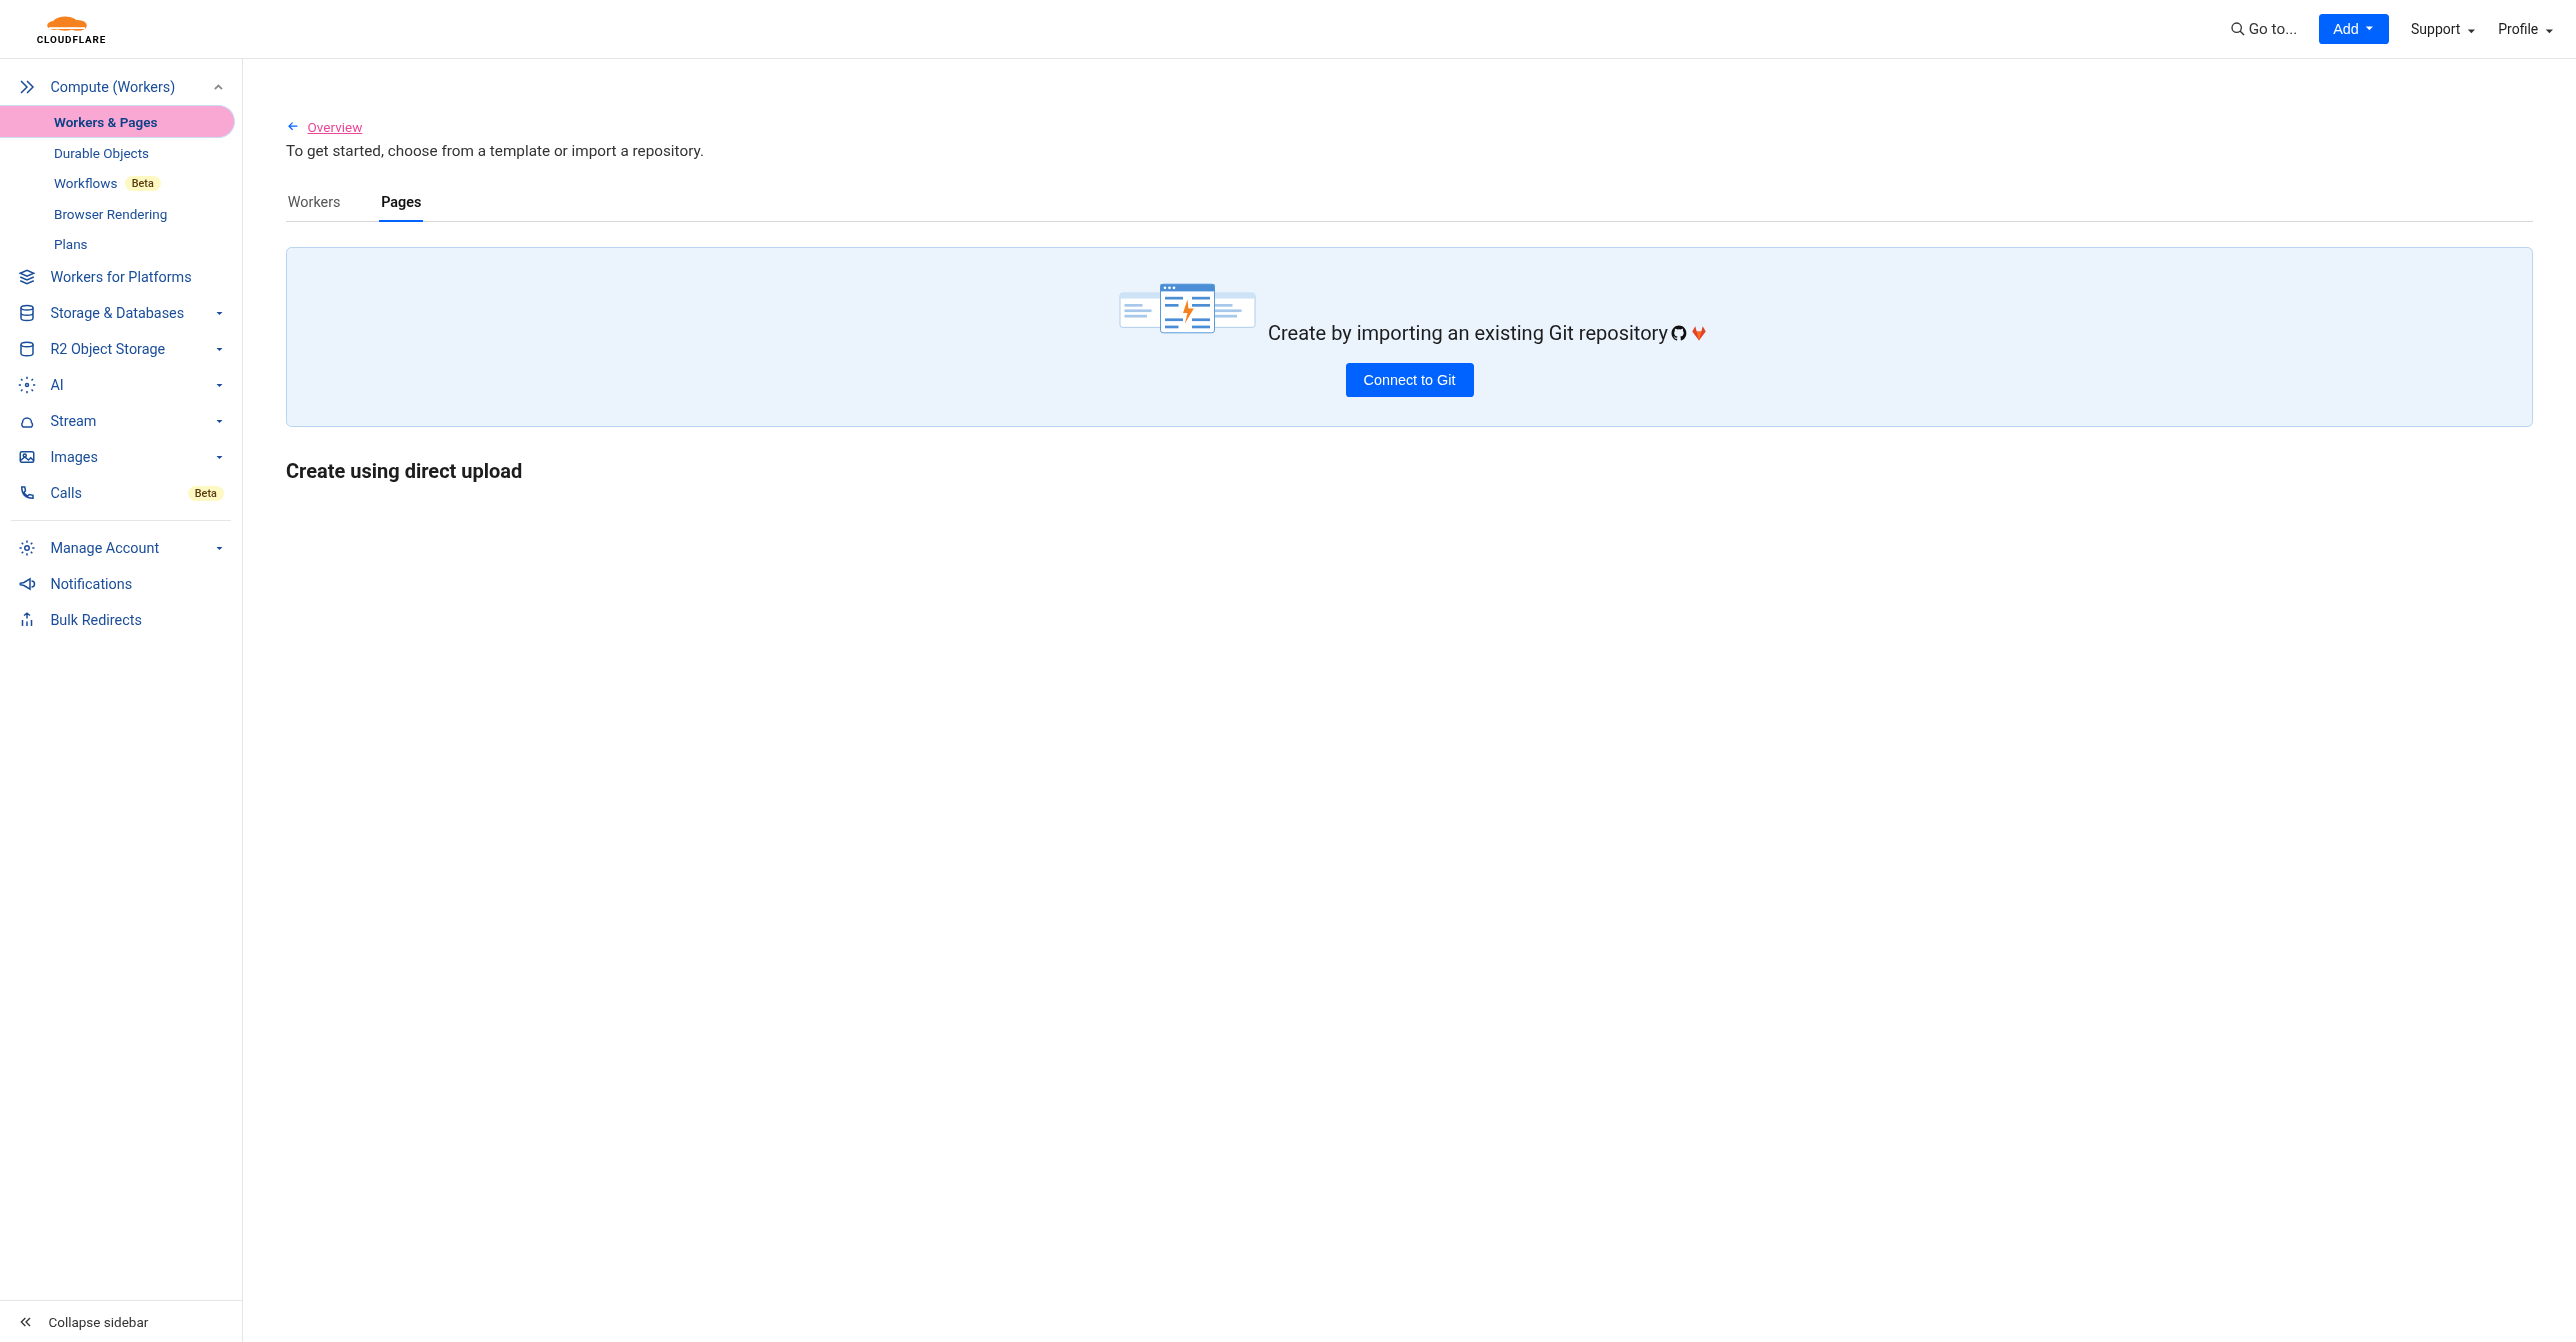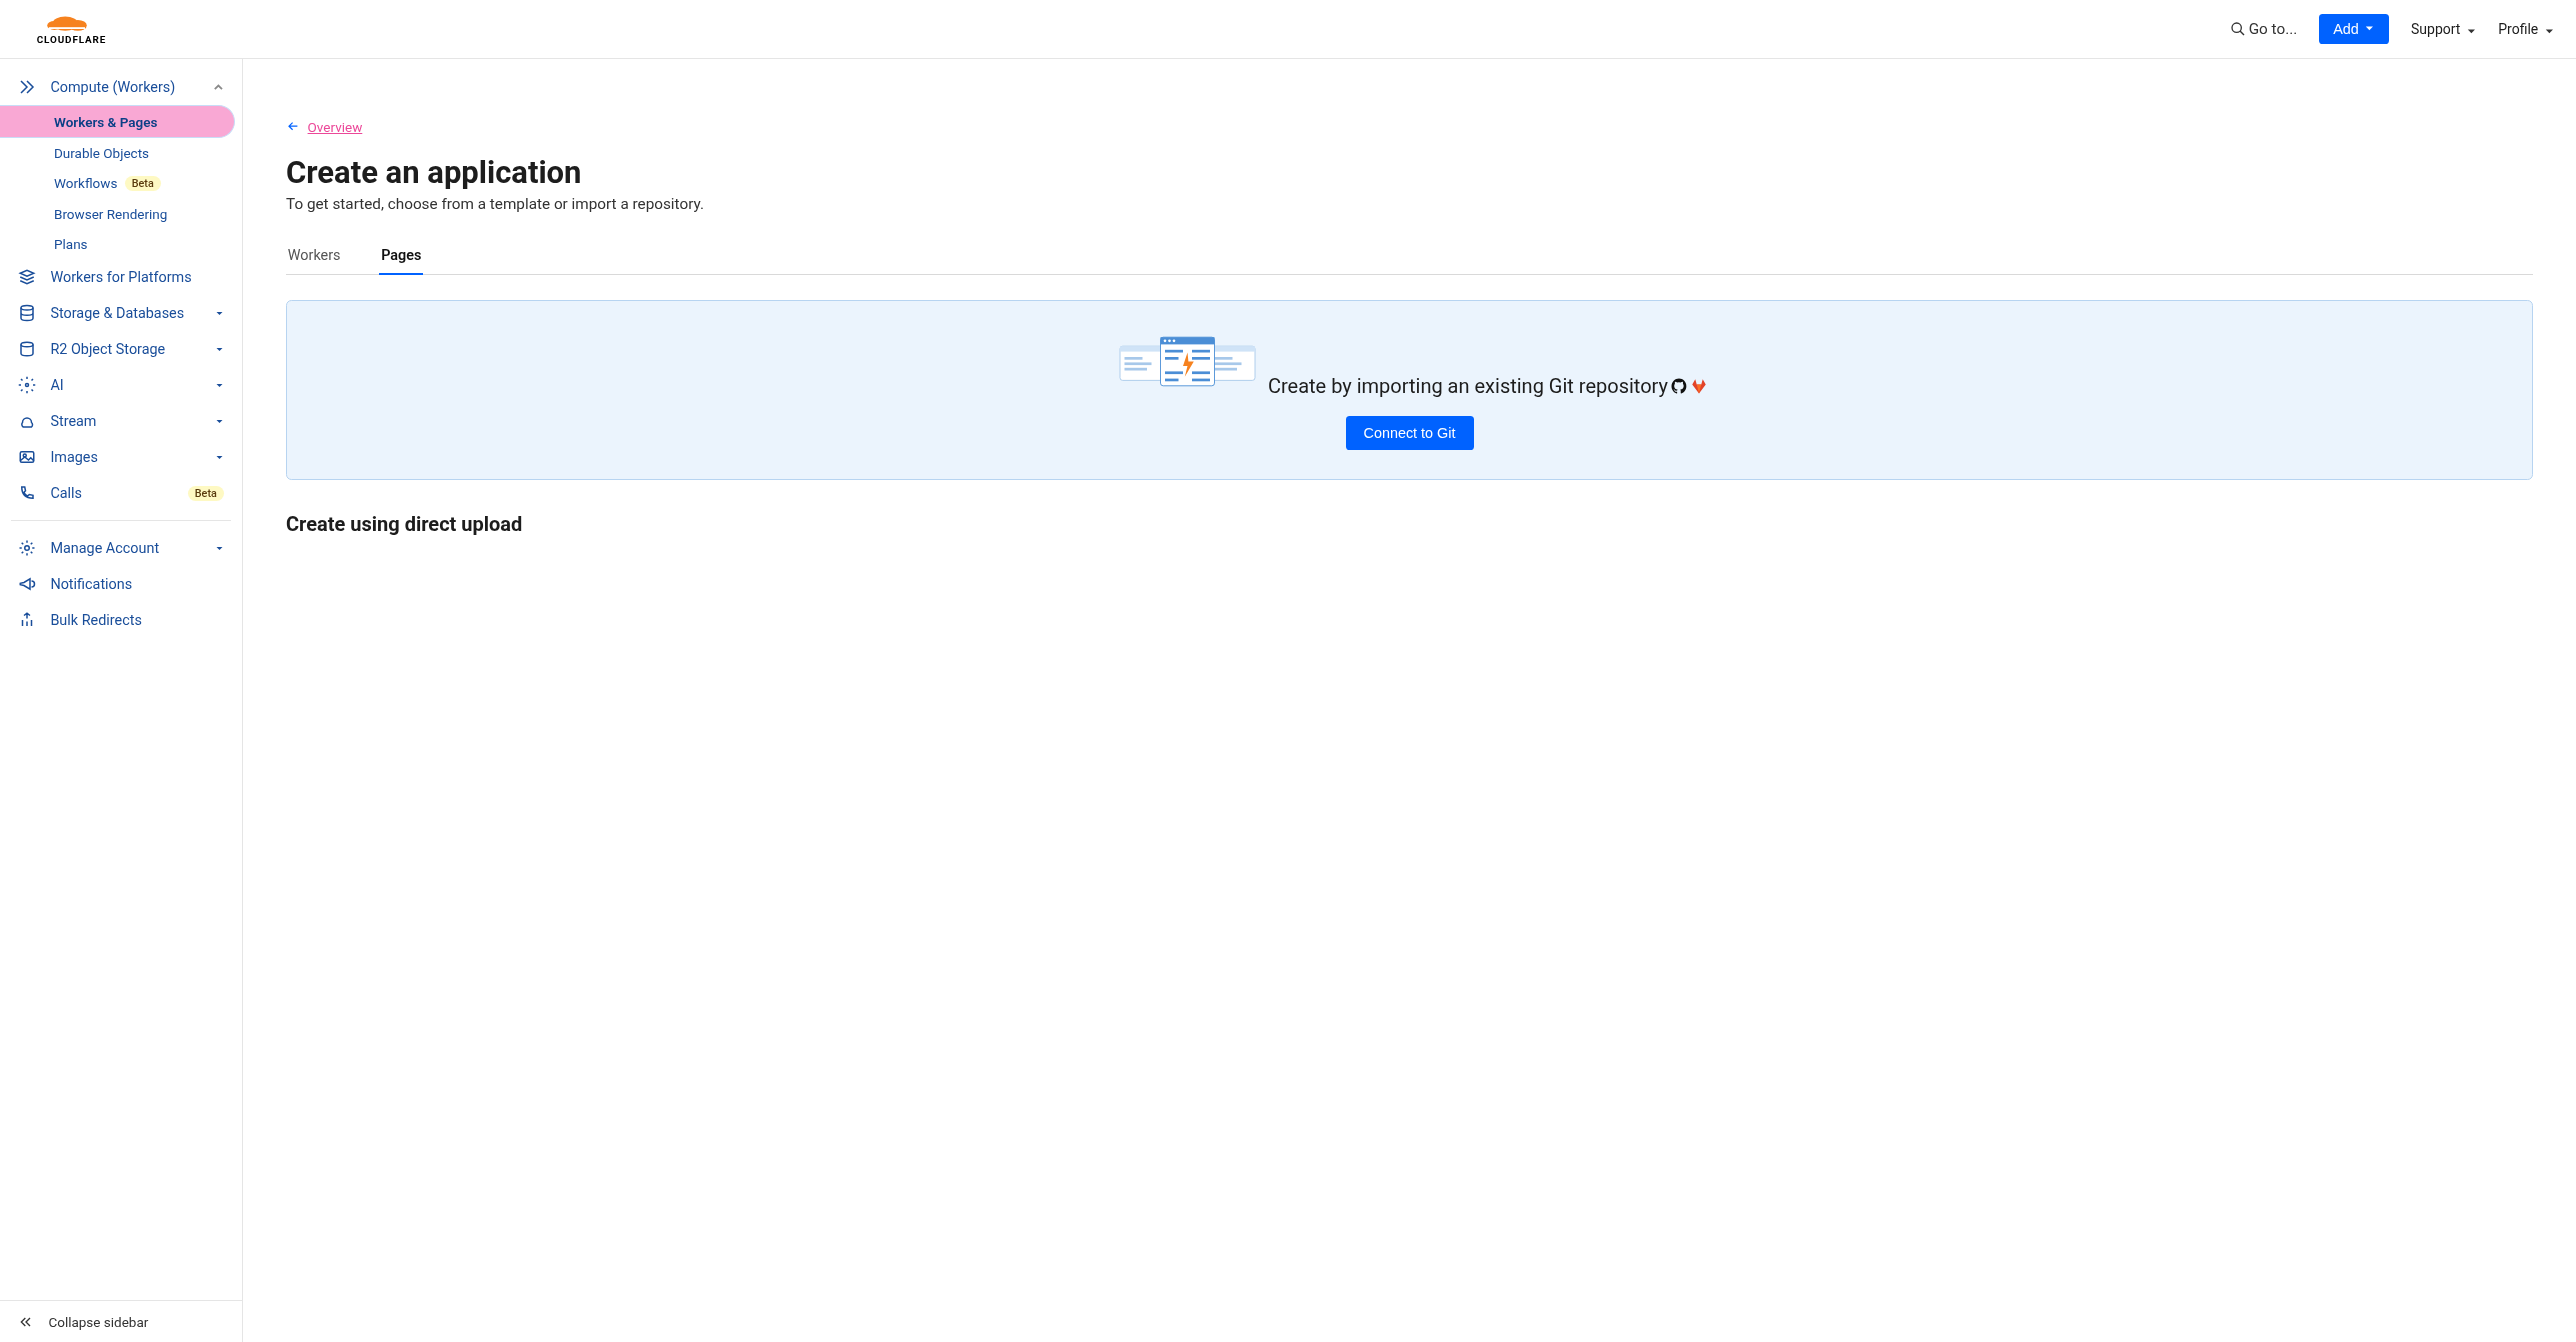--- a/index.html
+++ b/index.html
@@ -247,21 +247,20 @@
     </div>
   </aside>
 
   <main class="main">
     <a class="back-link">
       <svg width="14.4" height="14.4" viewBox="0 0 24 24" fill="none" stroke="#0062ff" stroke-width="2">
           <path d="M19 12 H5 M11 6 L5 12 L11 18"></path>
         </svg>
       <span>Overview</span>
     </a>
-    <h1 class="page-title">Create an application</h1>
     <p class="page-subtitle">To get started, choose from a template or import a repository.</p>
 
     <div class="tabs">
       <div class="tab"><span>Workers</span></div>
       <div class="tab active"><span>Pages</span></div>
     </div>
 
     <div class="card">
       <div class="illus">
         <svg width="153" height="63" viewBox="0 0 170 70">

